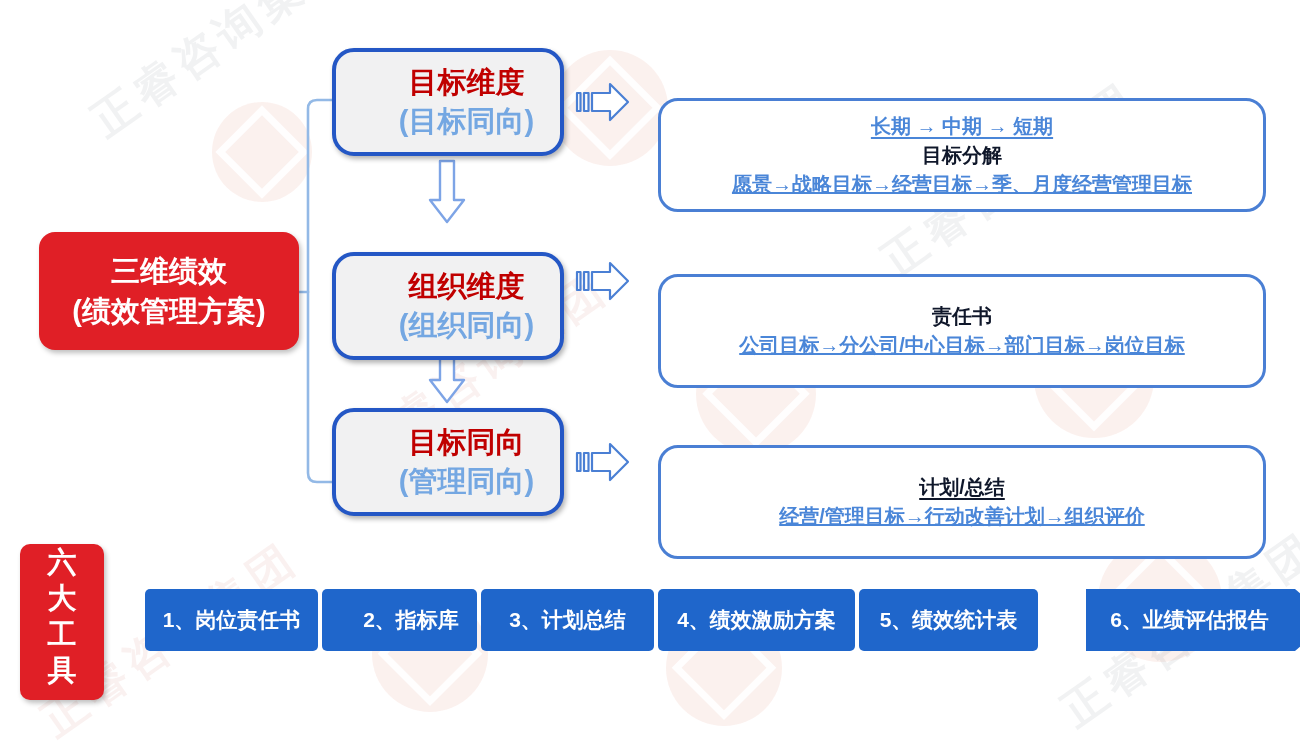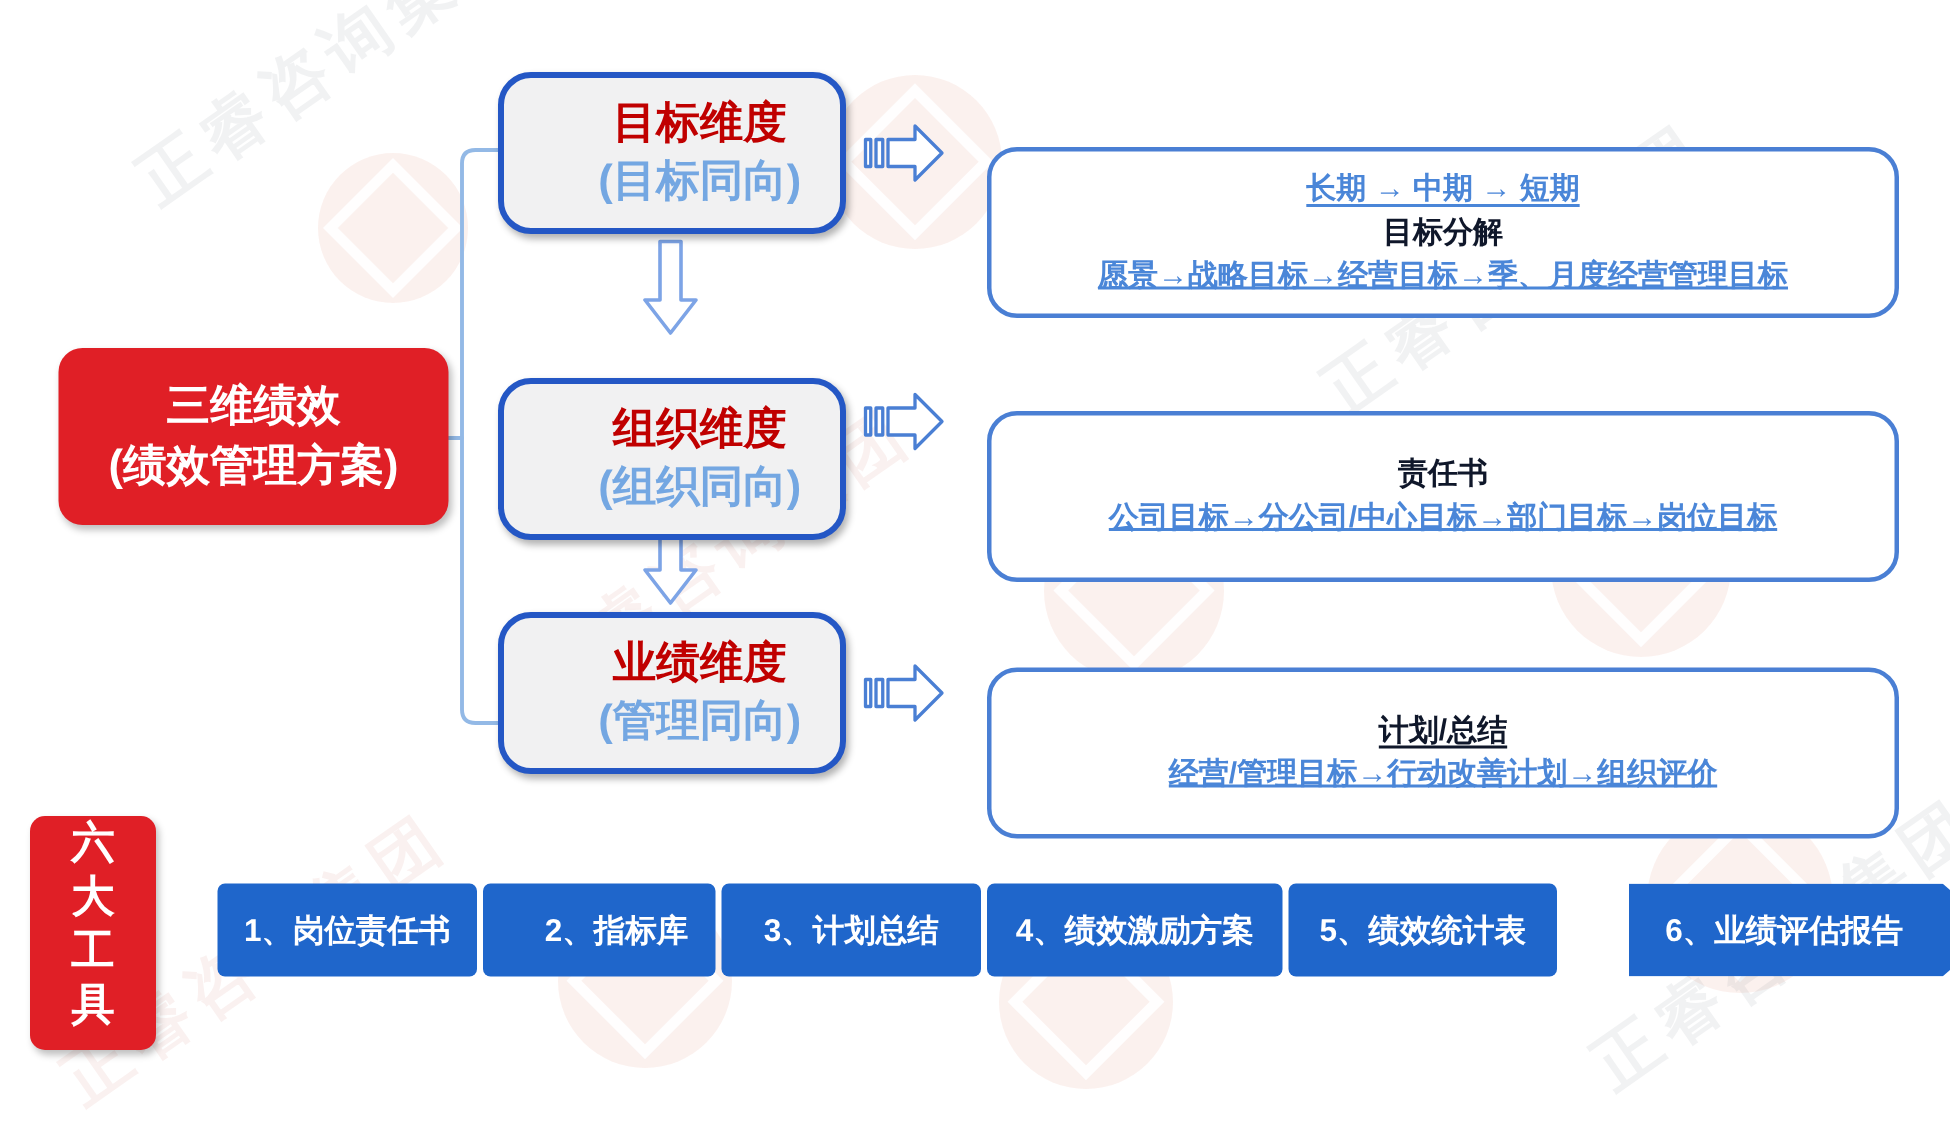--- a/index.html
+++ b/index.html
@@ -130,21 +130,21 @@
 
   <div class="dim-box dim-1">
     <div class="dim-title">目标维度</div>
     <div class="dim-sub">(目标同向)</div>
   </div>
   <div class="dim-box dim-2">
     <div class="dim-title">组织维度</div>
     <div class="dim-sub">(组织同向)</div>
   </div>
   <div class="dim-box dim-3">
-    <div class="dim-title">业绩维度</div>
+    <div class="dim-title">目标同向</div>
     <div class="dim-sub">(管理同向)</div>
   </div>
 
   <div class="detail-box det-1">
     <div class="flow">长期 → 中期 →  短期</div>
     <div class="keyword">目标分解</div>
     <div class="breakdown">愿景→战略目标→经营目标→季、月度经营管理目标</div>
   </div>
   <div class="detail-box det-2">
     <div class="keyword">责任书</div>

